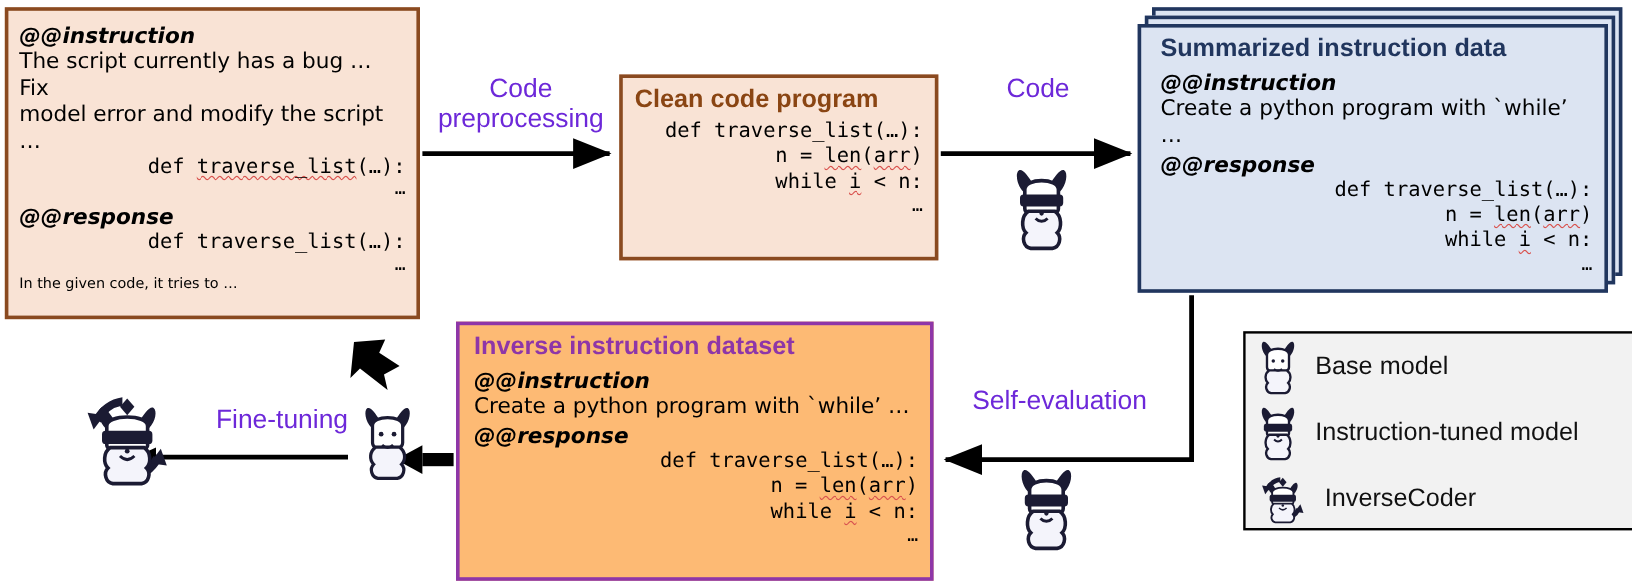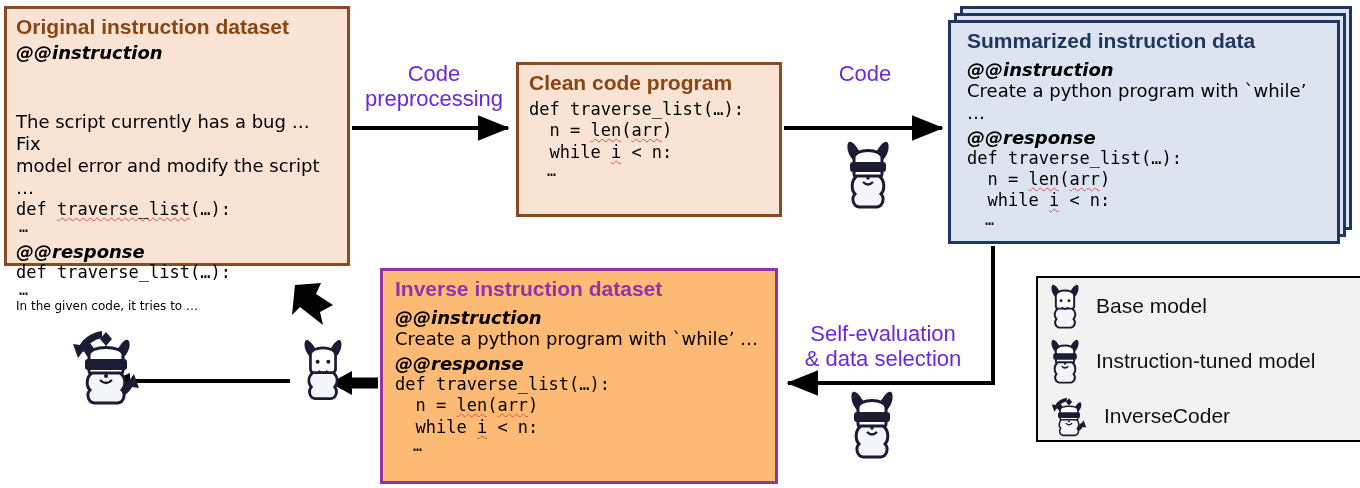--- a/index.html
+++ b/index.html
@@ -4,21 +4,21 @@
 <style>
   html,body{margin:0;padding:0;background:#ffffff;}
   body{width:1360px;height:488px;font-family:"Liberation Sans",sans-serif;overflow:hidden;}
   #stage{position:relative;width:1360px;height:488px;background:#fff;}
 
   .box{position:absolute;box-sizing:border-box;}
   .card{border-width:3px;border-style:solid;}
   .card-title{font-weight:bold;line-height:1.05;}
   .tag{font-family:"DejaVu Sans",sans-serif;font-weight:bold;font-style:italic;color:#000;}
   .txt{font-family:"DejaVu Sans",sans-serif;color:#000;}
-  .code{font-family:"DejaVu Sans Mono",monospace;color:#000;white-space:pre;}
+  .code{font-family:"DejaVu Sans Mono",monospace;color:#000;white-space:pre;text-align:right;}
   .squig{text-decoration:underline;text-decoration-style:wavy;text-decoration-color:#d9534f;text-decoration-thickness:1px;text-underline-offset:2px;}
 
   
   #orig{left:4px;top:6px;width:346px;height:260px;background:#f9e3d5;border-color:#8a4a20;}
   #orig .card-title{color:#8a4513;font-size:21px;}
   
   #clean{left:516px;top:62px;width:266px;height:155px;background:#f9e3d5;border-color:#8a4a20;}
   #clean .card-title{color:#8a4513;font-size:21px;}
   
   #sum-l3{left:960px;top:6px;width:392px;height:224px;background:#dce4f2;border-color:#21365e;}
@@ -39,23 +39,22 @@
   .legend-row span.ltxt{font-size:21px;font-family:"Liberation Sans",sans-serif;color:#111;margin-left:12px;}
   .llama{flex:0 0 auto;}
 </style>
 </head>
 <body>
 
 <div id="stage">
 
   <div class="box card" id="orig">
     <div style="padding:7px 9px 0 9px;">
-      <div class="card-title">Original instruction dataset</div>
       <div class="tag" style="font-size:18px;margin-top:4px;">@@instruction</div>
-      <div class="txt" style="font-size:18px;line-height:1.22;margin-top:48px;">The script currently has a bug … Fix</div>
+      <div class="txt" style="font-size:18px;line-height:1.22;">The script currently has a bug … Fix</div>
       <div class="txt" style="font-size:18px;line-height:1.22;">model error and modify the script …</div>
       <div class="code" style="font-size:17px;line-height:1.2;">def <span class="squig">traverse_list</span>(…):</div>
       <div class="code" style="font-size:15px;line-height:1.1;padding-left:3px;">…</div>
       <div class="tag" style="font-size:18px;margin-top:5px;">@@response</div>
       <div class="code" style="font-size:17px;line-height:1.2;">def traverse_list(…):</div>
       <div class="code" style="font-size:15px;line-height:1.1;padding-left:3px;">…</div>
       <div class="txt" style="font-size:12px;line-height:1.22;">In the given code, it tries to …</div>
     </div>
   </div>
 
@@ -101,23 +100,23 @@
     <div>Code</div>
     <div>preprocessing</div>
   </div>
 
   <div class="lbl" style="left:782px;top:62px;width:166px;">
     <div>Code</div>
   </div>
 
   <div class="lbl" style="left:785px;top:322px;width:196px;">
     <div>Self-evaluation</div>
-    <div>&amp; data selection</div>
-  </div>
-
+  </div>
+
+  <div class="lbl" style="left:160px;top:338px;width:150px;">Fine-tuning</div>
 
   <svg class="ov" viewBox="0 0 1360 488">
     <defs>
       <marker id="ah" markerWidth="9" markerHeight="9" refX="7.6" refY="3.2" orient="auto">
         <path d="M0,0 L8,3.2 L0,6.4 z" fill="#000"></path>
       </marker>
     </defs>
 
     <line x1="352" y1="128" x2="508" y2="128" stroke="#000" stroke-width="4" marker-end="url(#ah)"></line>
 

